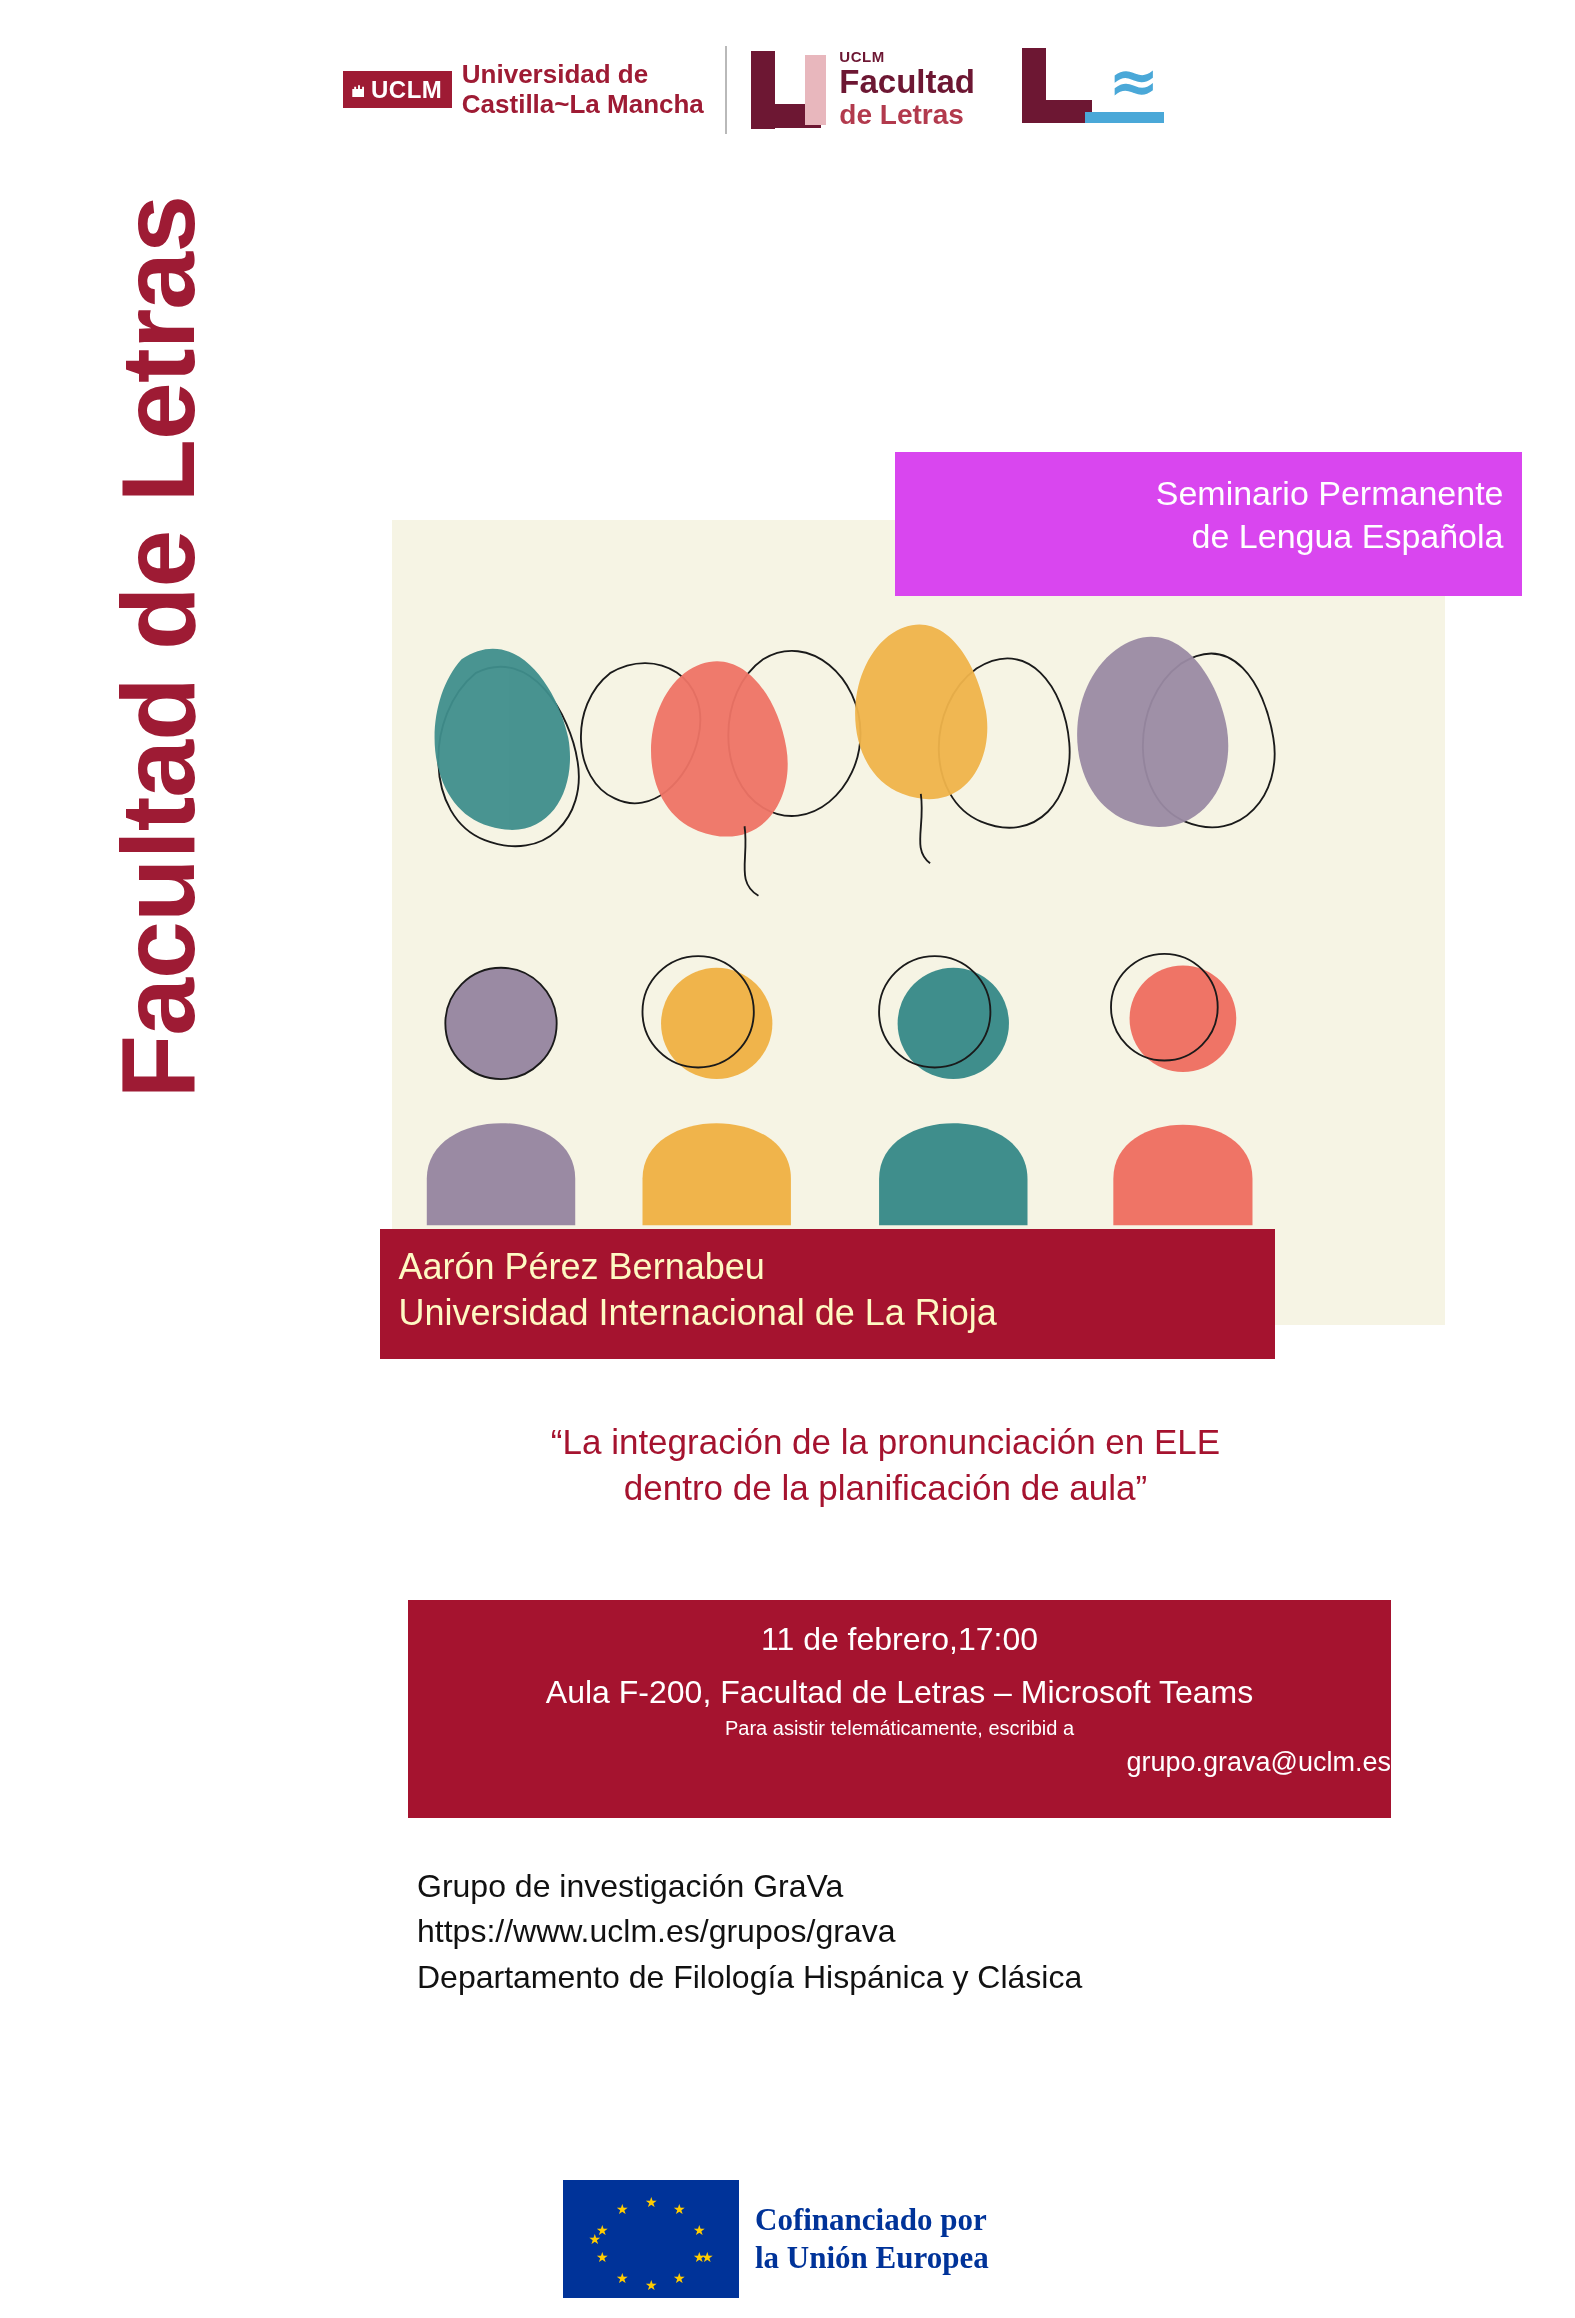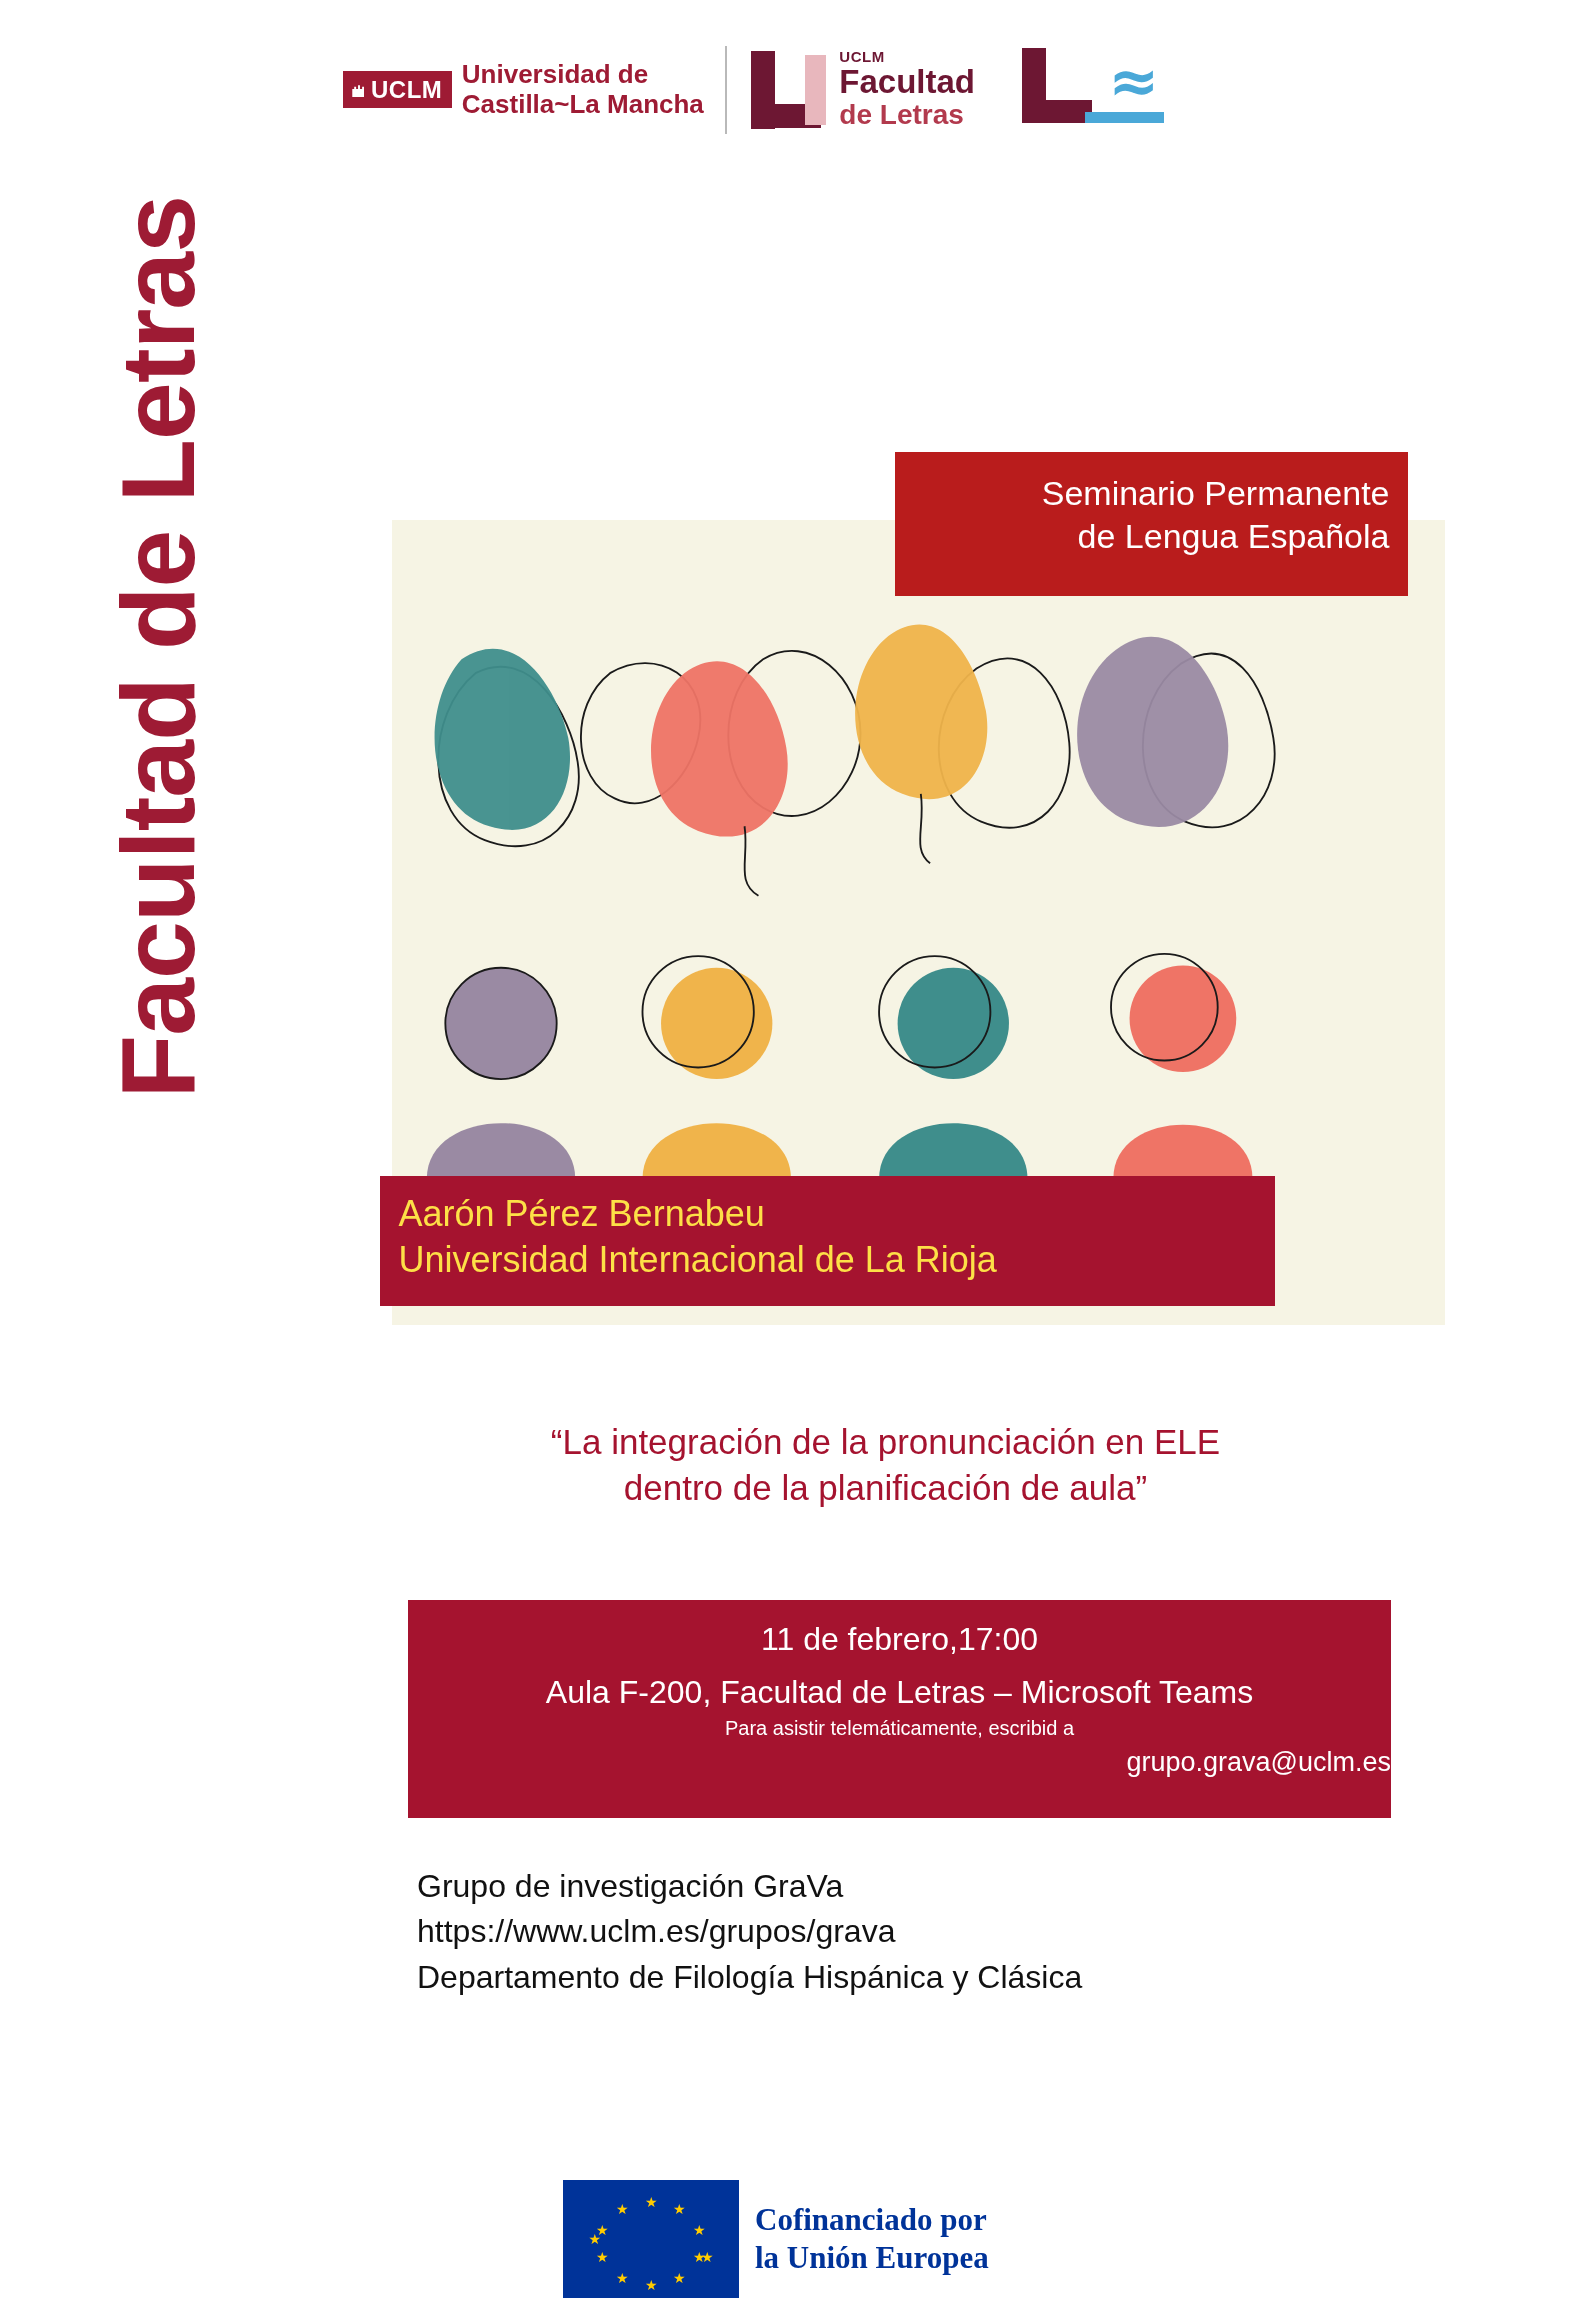--- a/index.html
+++ b/index.html
@@ -183,39 +183,39 @@
     width: 1053px;
     height: 805px;
     background: #f6f4e4;
   }
 
   
   #seminar-banner {
     position: absolute;
     left: 895px;
     top: 452px;
-    width: 513px;
+    width: 627px;
     height: 144px;
-    background: #b91c1c;
+    background: #d946ef;
     color: #ffffff;
     font-size: 34px;
     line-height: 1.25;
     text-align: right;
     padding: 20.4px 18.5px 0 0;
     box-sizing: border-box;
   }
 
   #speaker-banner {
     position: absolute;
     left: 380px;
-    top: 1176px;
+    top: 1229px;
     width: 895px;
     height: 130px;
     background: #a5132f;
-    color: #fde047;
+    color: #fef9c3;
     font-size: 36px;
     line-height: 1.28;
     padding: 15px 0 0 18.5px;
     box-sizing: border-box;
   }
 
   #talk-title {
     position: absolute;
     left: 380px;
     top: 1419px;

